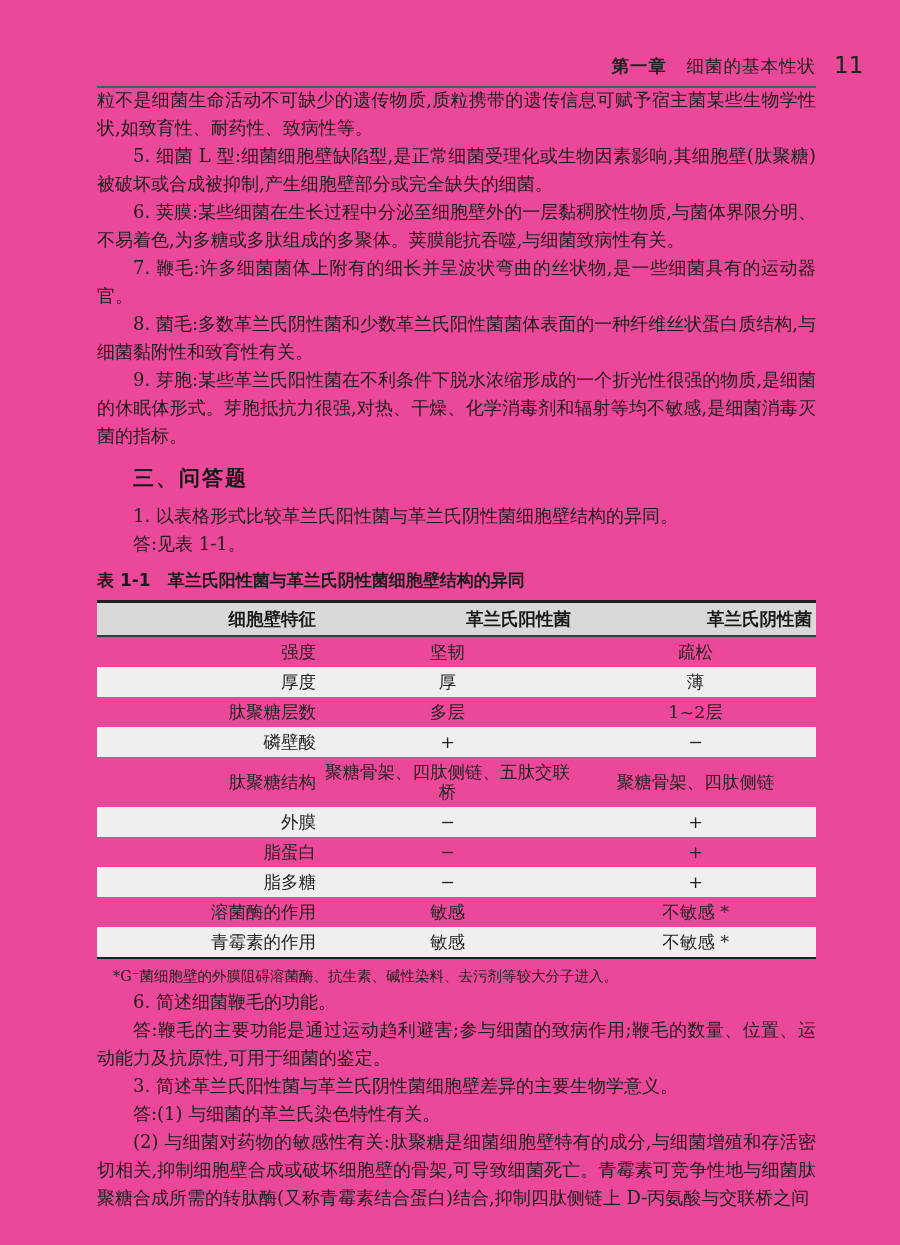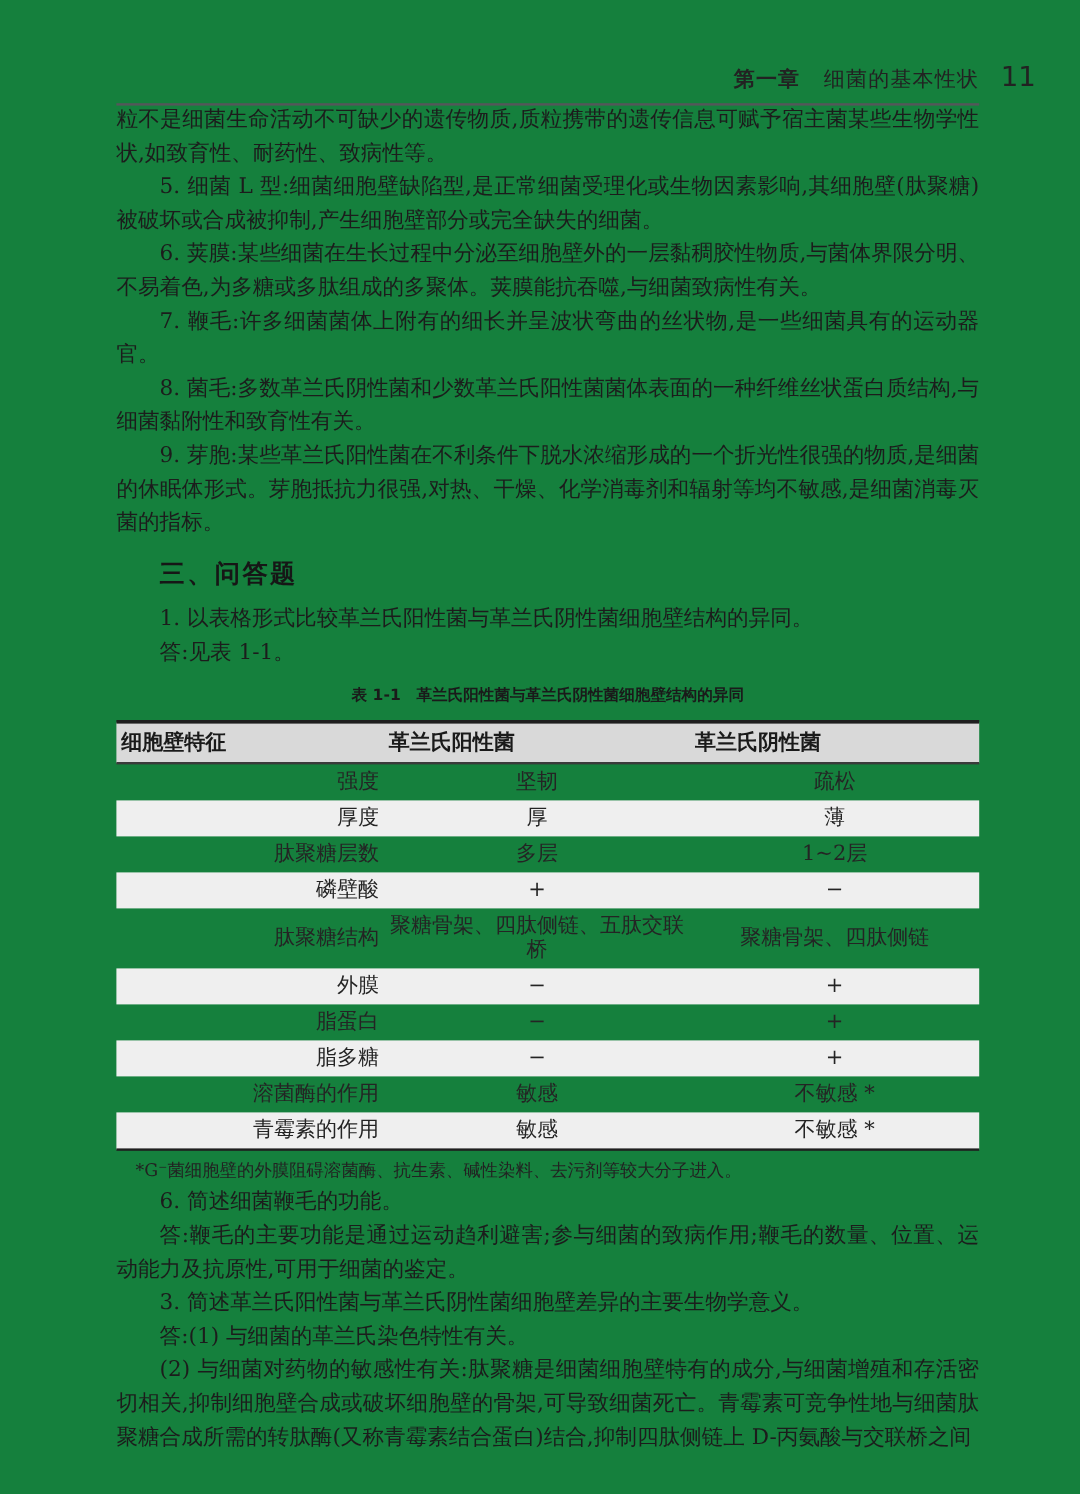--- a/index.html
+++ b/index.html
@@ -1,20 +1,20 @@
 <!DOCTYPE html>
 <html><head>
 <meta charset="utf-8">
 <style>
   html, body { margin: 0; padding: 0; background: #ffffff; }
   .page {
     position: relative;
     width: 900px;
     height: 1245px;
-    background: #15803d;
+    background: #ec4899;
     overflow: hidden;
     font-family: "DejaVu Serif", serif;
     color: #1c1c1c;
   }
 
   
   .running-header {
     position: absolute;
     top: 52px;
     left: 97px;
@@ -57,44 +57,44 @@
 
   .section-heading {
     font-size: 21px;
     font-weight: bold;
     margin: 14px 0 10px 36px;
     letter-spacing: 2px;
     color: #161616;
   }
 
   .table-caption {
-    text-align: center;
+    text-align: left;
     font-family: "DejaVu Sans", sans-serif;
     font-weight: bold;
-    font-size: 13px;
+    font-size: 17px;
     color: #1a1a1a;
     margin: 8px 0 6px 0;
   }
 
   
   table.cmp-table {
     width: 100%;
     border-collapse: collapse;
     border-top: 3px solid #1f1f1f;
     border-bottom: 2px solid #1f1f1f;
     font-size: 17.5px;
     line-height: 20px;
   }
   table.cmp-table thead th {
     background: #d9d9d9;
     font-family: "DejaVu Sans", sans-serif;
     font-size: 17.5px;
     font-weight: 600;
     color: #1a1a1a;
-    text-align: left;
+    text-align: right;
     padding: 6px 4px;
     border-bottom: 2px solid #3a3a3a;
   }
   table.cmp-table .col-feature  { width: 31%; }
   table.cmp-table .col-gpos     { width: 35.5%; }
   table.cmp-table .col-gneg     { width: 33.5%; }
   table.cmp-table tbody td {
     padding: 5px 4px;
     text-align: center;
     color: #242424;

